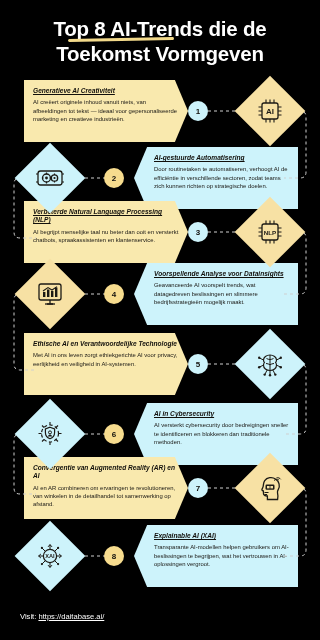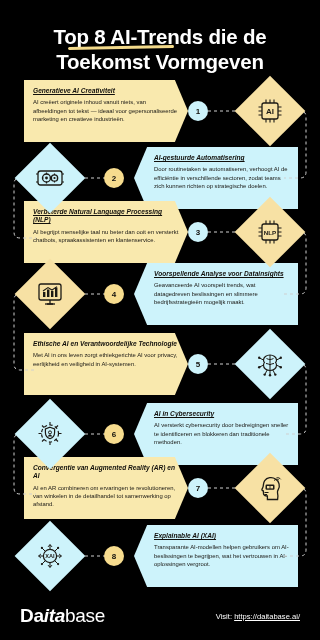--- a/index.html
+++ b/index.html
@@ -10,21 +10,21 @@
     overflow: hidden;
   }
   #infographic {
     position: relative;
     width: 320px; height: 640px;
     background: #000000;
   }
 
   
   .header {
-    position: absolute; left: 0; top: 8px;
+    position: absolute; left: 0; top: 0;
     width: 320px; padding-top: 16px;
     text-align: center;
   }
   .header h1 {
     color: #ffffff;
     font-size: 20.5px;
     line-height: 25px;
     font-weight: bold;
     letter-spacing: -0.2px;
     padding: 0 14px;
@@ -322,21 +322,18 @@
           <circle cx="6.9" cy="23.1" r="1.1"></circle>
                 <circle cx="23.1" cy="23.1" r="1.1"></circle>
         </g>
       </svg>
           </div>
         </div>
       </div>
     </div>
 
   <div class="footer">
-    <div class="logo">
-      <span class="b1">Da</span><span class="b2">ita</span><span class="b3">base</span>
-    </div>
     <div class="visit">
       <span>Visit: </span><span class="url">https://daitabase.ai/</span>
     </div>
   </div>
 
 </div>
 
 </body></html>

